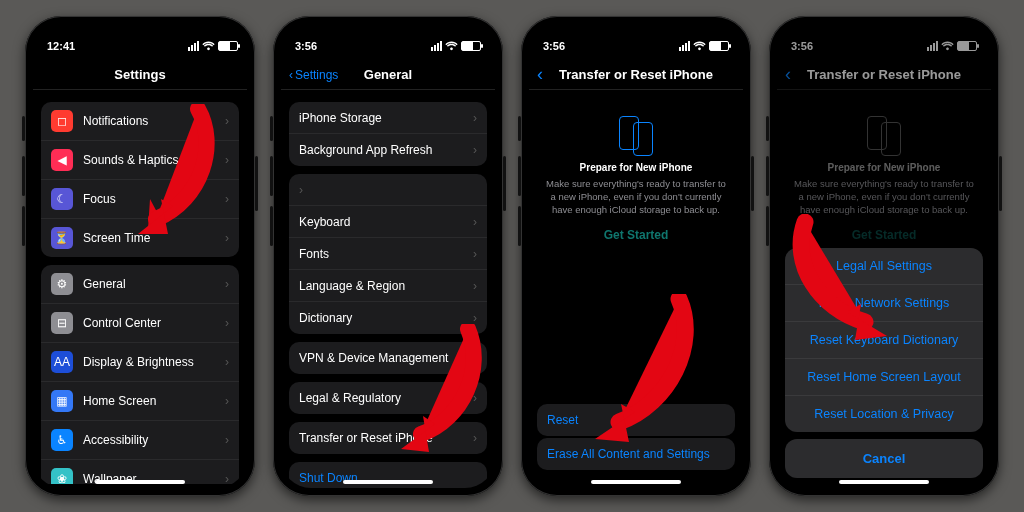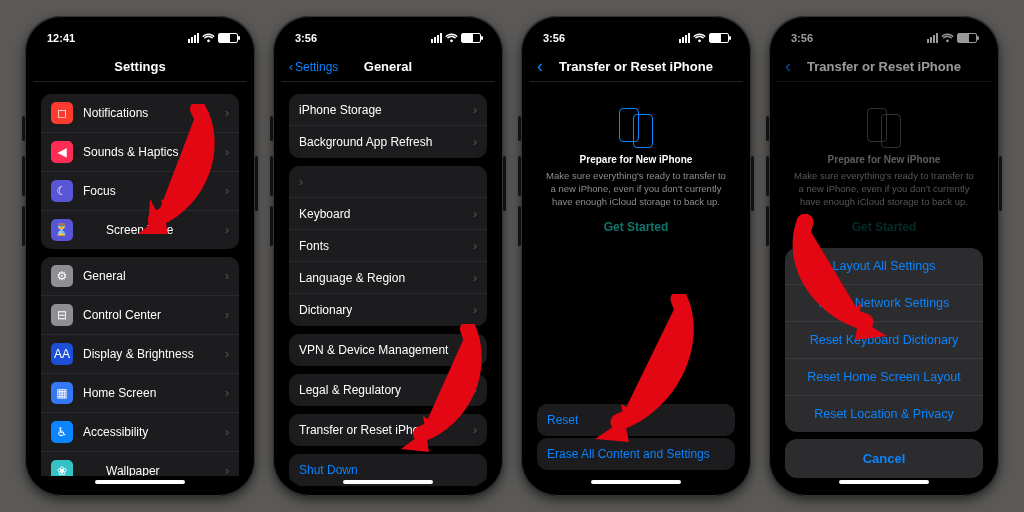--- a/index.html
+++ b/index.html
@@ -42,21 +42,21 @@
     top: 0; left: 50%;
     transform: translateX(-50%);
     width: 95px; height: 18px;
     background: #000;
     border-bottom-left-radius: 14px;
     border-bottom-right-radius: 14px;
     z-index: 5;
   }
   .statusbar {
     display:flex; justify-content:space-between; align-items:center;
-    height:28px; padding:0 14px 0 14px; font-size:11px; font-weight:600;
+    height:28px; padding:0 14px 0 14px; font-size:11px; font-weight:600;margin-top:8px;
   }
   .status-right { display:flex; align-items:center; gap:3px;}
   .bars,.wifi { display:inline-flex; align-items:flex-end; gap:1px;}
   .bars span{width:2px;background:#fff;}
   .bars span:nth-child(1){height:4px}.bars span:nth-child(2){height:6px}
   .bars span:nth-child(3){height:8px}.bars span:nth-child(4){height:10px}
   .batt { width:20px;height:10px;border:1px solid #fff;border-radius:2px;position:relative;}
   .batt:after{content:"";position:absolute;right:-3px;top:2px;width:2px;height:4px;background:#fff;border-radius:1px;}
   .batt i{display:block;height:100%;width:62%;background:#fff;}
   .navbar {
@@ -64,21 +64,21 @@
     height:30px; position:relative; font-size:13px; font-weight:600;
     border-bottom:0.5px solid #222;
   }
   .navbar .back{position:absolute;left:8px;color:#0a84ff;font-weight:400;display:flex;align-items:center;gap:2px;font-size:12px;}
   .list { padding:4px 0;}
   .group { margin:8px 8px; background:#1c1c1e; border-radius:10px; overflow:hidden;}
   .row {
     display:flex; align-items:center; padding:8px 10px;
     border-bottom:0.5px solid #2a2a2c; min-height:32px;
   }
-  .row:last-child{border-bottom:none;gap:23px;}
+  .row:last-child{border-bottom:none;}
   .row .icon{
     width:22px;height:22px;border-radius:5px;margin-right:10px;
     display:flex;align-items:center;justify-content:center;font-size:12px;color:#fff;
   }
   .row .label{flex:1; font-size:12px;}
   .row .chev{color:#555;font-size:12px;}
   .link{color:#0a84ff;}
   .home-ind{position:absolute;bottom:4px;left:50%;transform:translateX(-50%);width:90px;height:4px;background:#fff;border-radius:3px;}
   
   .centerblock{padding:18px 14px;text-align:center;}
@@ -391,21 +391,21 @@
       <div class="devices">
           <div class="dev" style="border-color:#555"></div>
           <div class="dev two" style="border-color:#555"></div>
         </div>
       <div class="prep-title">Prepare for New iPhone</div>
       <div class="prep-sub">Make sure everything's ready to transfer to a new iPhone, even if you don't currently have enough iCloud storage to back up.</div>
       <span class="getstarted">Get Started</span>
     </div>
 
     <div class="sheet">
-      <div class="opt">Layout All Settings</div>
+      <div class="opt">Legal All Settings</div>
       <div class="opt">Reset Network Settings</div>
       <div class="opt">Reset Keyboard Dictionary</div>
       <div class="opt">Reset Home Screen Layout</div>
       <div class="opt">Reset Location &amp; Privacy</div>
       <div class="cancel">Cancel</div>
     </div>
     <div class="home-ind"></div>
     <svg class="arrow" style="top:190px;left:8px;filter:none" width="110" height="130" viewBox="0 0 110 130">
         <path d="M20 8 C5 50 35 95 80 108" stroke="#e30613" stroke-width="17" fill="none" stroke-linecap="round"></path>
         <path d="M102 122 L62 98 L76 90 L70 126 Z" fill="#e30613"></path>

